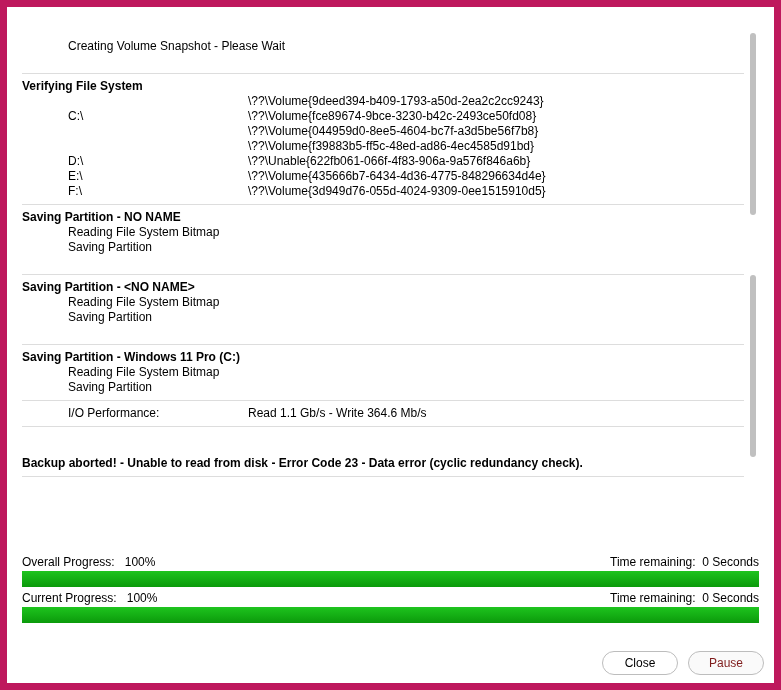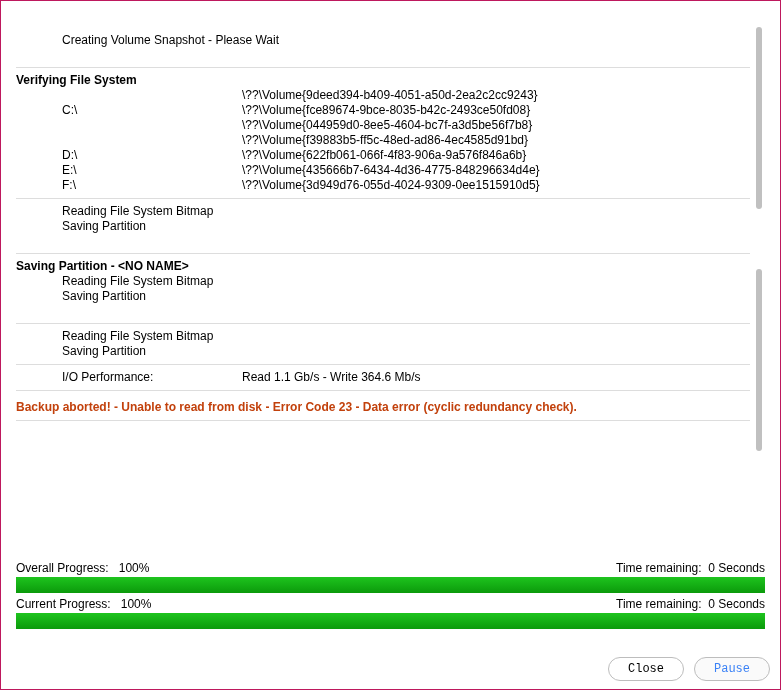--- a/index.html
+++ b/index.html
@@ -6,21 +6,21 @@
   html, body {
     margin: 0; padding: 0;
     width: 781px; height: 690px;
     font-family: "Segoe UI", Tahoma, sans-serif;
     font-size: 12px;
     color: #000;
     background: #fff;
   }
   .window {
     width: 781px; height: 690px;
-    border: 1px solid #be185d;
+    border: 7px solid #be185d;
     position: relative;
     background: #fff;
   }
   .content {
     position: absolute;
     left: 8px; right: 8px; top: 8px;
     bottom: 46px;
     overflow: hidden;
   }
   .log-area {
@@ -45,21 +45,21 @@
   .log-area .row {
     line-height: 15px;
     white-space: nowrap;
   }
   .log-area hr {
     border: none;
     border-top: 1px solid #ddd;
     margin: 5px 0 5px 0;
   }
   .bold { font-weight: 600; }
-  .red { color: #c2410c; font-weight: 600; }
+  .red { color: #000000; font-weight: 600; margin-top: 20px; }
   .two-col {
     display: flex;
   }
   .two-col .c1 {
     width: 180px;
     flex: 0 0 180px;
   }
   .two-col .c2 { flex: 1; }
   .spacer { height: 14px; }
   .spacer-sm { height: 4px; }
@@ -98,26 +98,26 @@
     display: flex;
     gap: 10px;
   }
   .btn {
     min-width: 76px;
     height: 24px;
     border: 1px solid #bdbdbd;
     background: #fff;
     border-radius: 12px;
     font-size: 12px;
-    font-family: Liberation Mono, monospace;
+    font-family: Liberation Sans, sans-serif;
     cursor: pointer;
     padding: 0 12px;
   }
   .btn:disabled {
-    color: #3b82f6;
+    color: #7f1d1d;
     background: #fafafa;
     cursor: default;
   }
 </style>
 </head>
 <body>
 
 <div class="window">
 
   <div class="content">
@@ -131,60 +131,62 @@
       <div class="row indent1">Creating Volume Snapshot - Please Wait</div>
 
       <div class="spacer"></div>
       <hr>
 
       <div class="row bold">Verifying File System</div>
 
       <div id="volumes-container">
           <div class="row indent1 two-col">
             <div class="c1"></div>
-            <div class="c2">\??\Volume{9deed394-b409-4051-a50d-2ea2c2cc9243}</div>
+            <div class="c2">\??\Volume{9deed394-b409-1793-a50d-2ea2c2cc9243}</div>
           </div>
           <div class="row indent1 two-col">
             <div class="c1">C:\</div>
-            <div class="c2">\??\Volume{fce89674-9bce-8035-b42c-2493ce50fd08}</div>
+            <div class="c2">\??\Volume{fce89674-9bce-3230-b42c-2493ce50fd08}</div>
           </div>
           <div class="row indent1 two-col">
             <div class="c1"></div>
             <div class="c2">\??\Volume{044959d0-8ee5-4604-bc7f-a3d5be56f7b8}</div>
           </div>
           <div class="row indent1 two-col">
             <div class="c1"></div>
             <div class="c2">\??\Volume{f39883b5-ff5c-48ed-ad86-4ec4585d91bd}</div>
           </div>
           <div class="row indent1 two-col">
             <div class="c1">D:\</div>
-            <div class="c2">\??\Volume{622fb061-066f-4f83-906a-9a576f846a6b}</div>
+            <div class="c2">\??\Unable{622fb061-066f-4f83-906a-9a576f846a6b}</div>
           </div>
           <div class="row indent1 two-col">
             <div class="c1">E:\</div>
             <div class="c2">\??\Volume{435666b7-6434-4d36-4775-848296634d4e}</div>
           </div>
           <div class="row indent1 two-col">
             <div class="c1">F:\</div>
             <div class="c2">\??\Volume{3d949d76-055d-4024-9309-0ee1515910d5}</div>
           </div>
         </div>
 
       <hr>
 
       <div id="sections-container">
+          <div class="row bold">Saving Partition - NO NAME</div>
           <div class="row indent1">Reading File System Bitmap</div>
           <div class="row indent1">Saving Partition</div>
           <div class="spacer"></div>
           <hr>
           <div class="row bold">Saving Partition - &lt;NO NAME&gt;</div>
           <div class="row indent1">Reading File System Bitmap</div>
           <div class="row indent1">Saving Partition</div>
           <div class="spacer"></div>
           <hr>
+          <div class="row bold">Saving Partition - Windows 11 Pro (C:)</div>
           <div class="row indent1">Reading File System Bitmap</div>
           <div class="row indent1">Saving Partition</div>
         </div>
 
       <hr>
       <div class="row indent1 two-col">
         <div class="c1">I/O Performance:</div>
         <div class="c2">Read 1.1 Gb/s - Write 364.6 Mb/s</div>
       </div>
       <hr>

